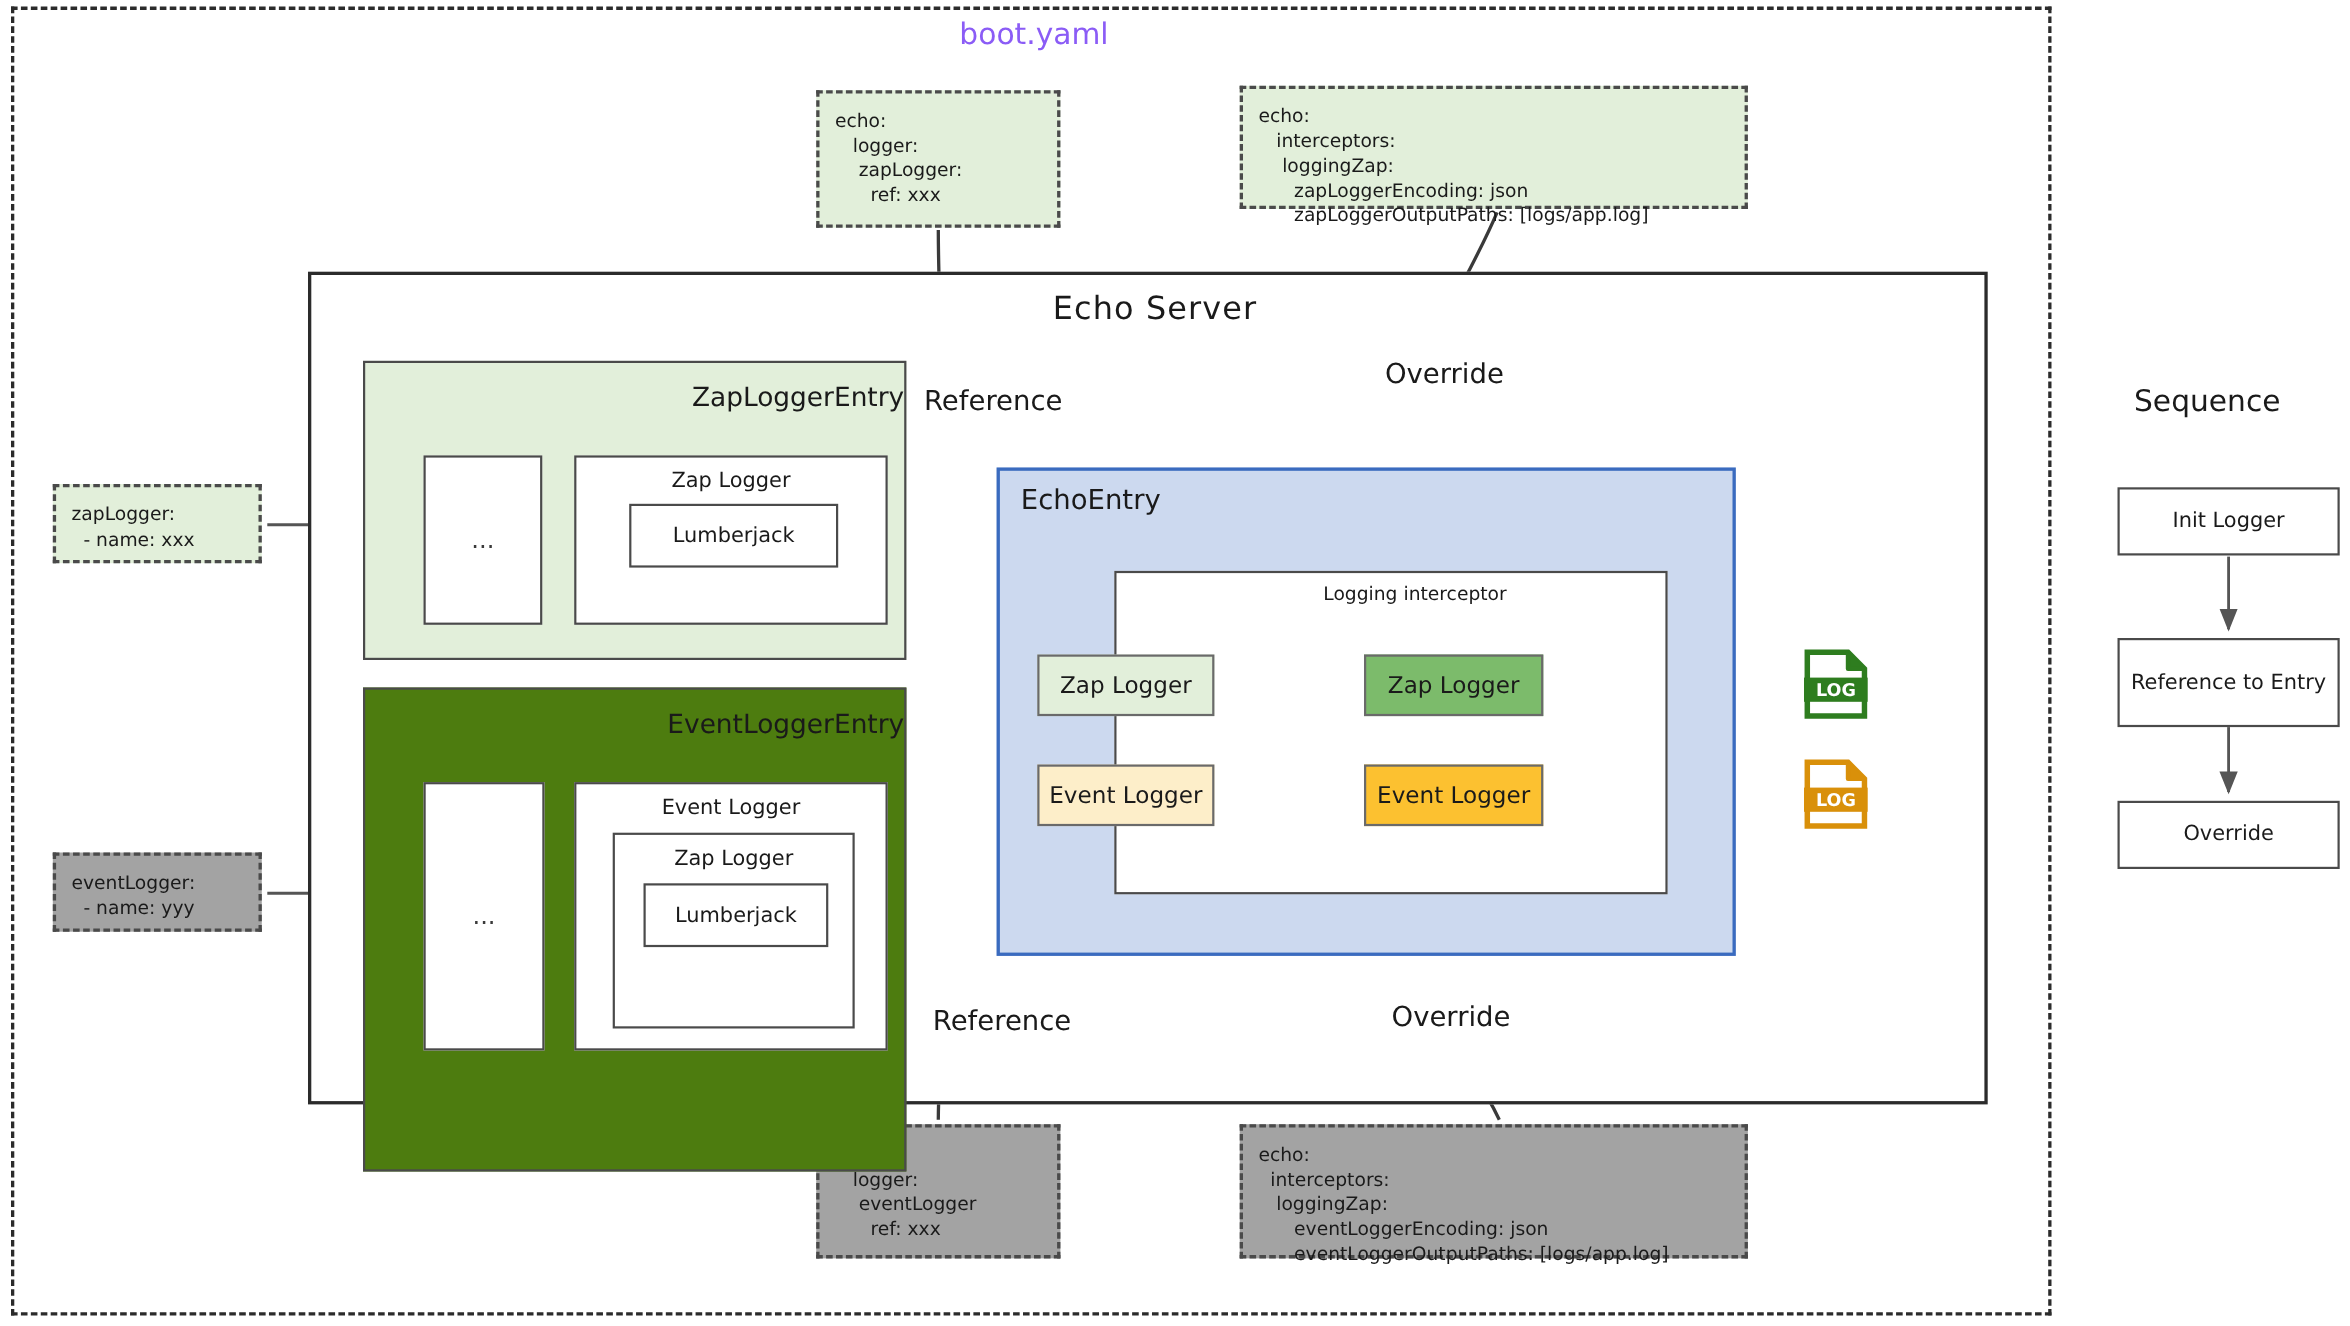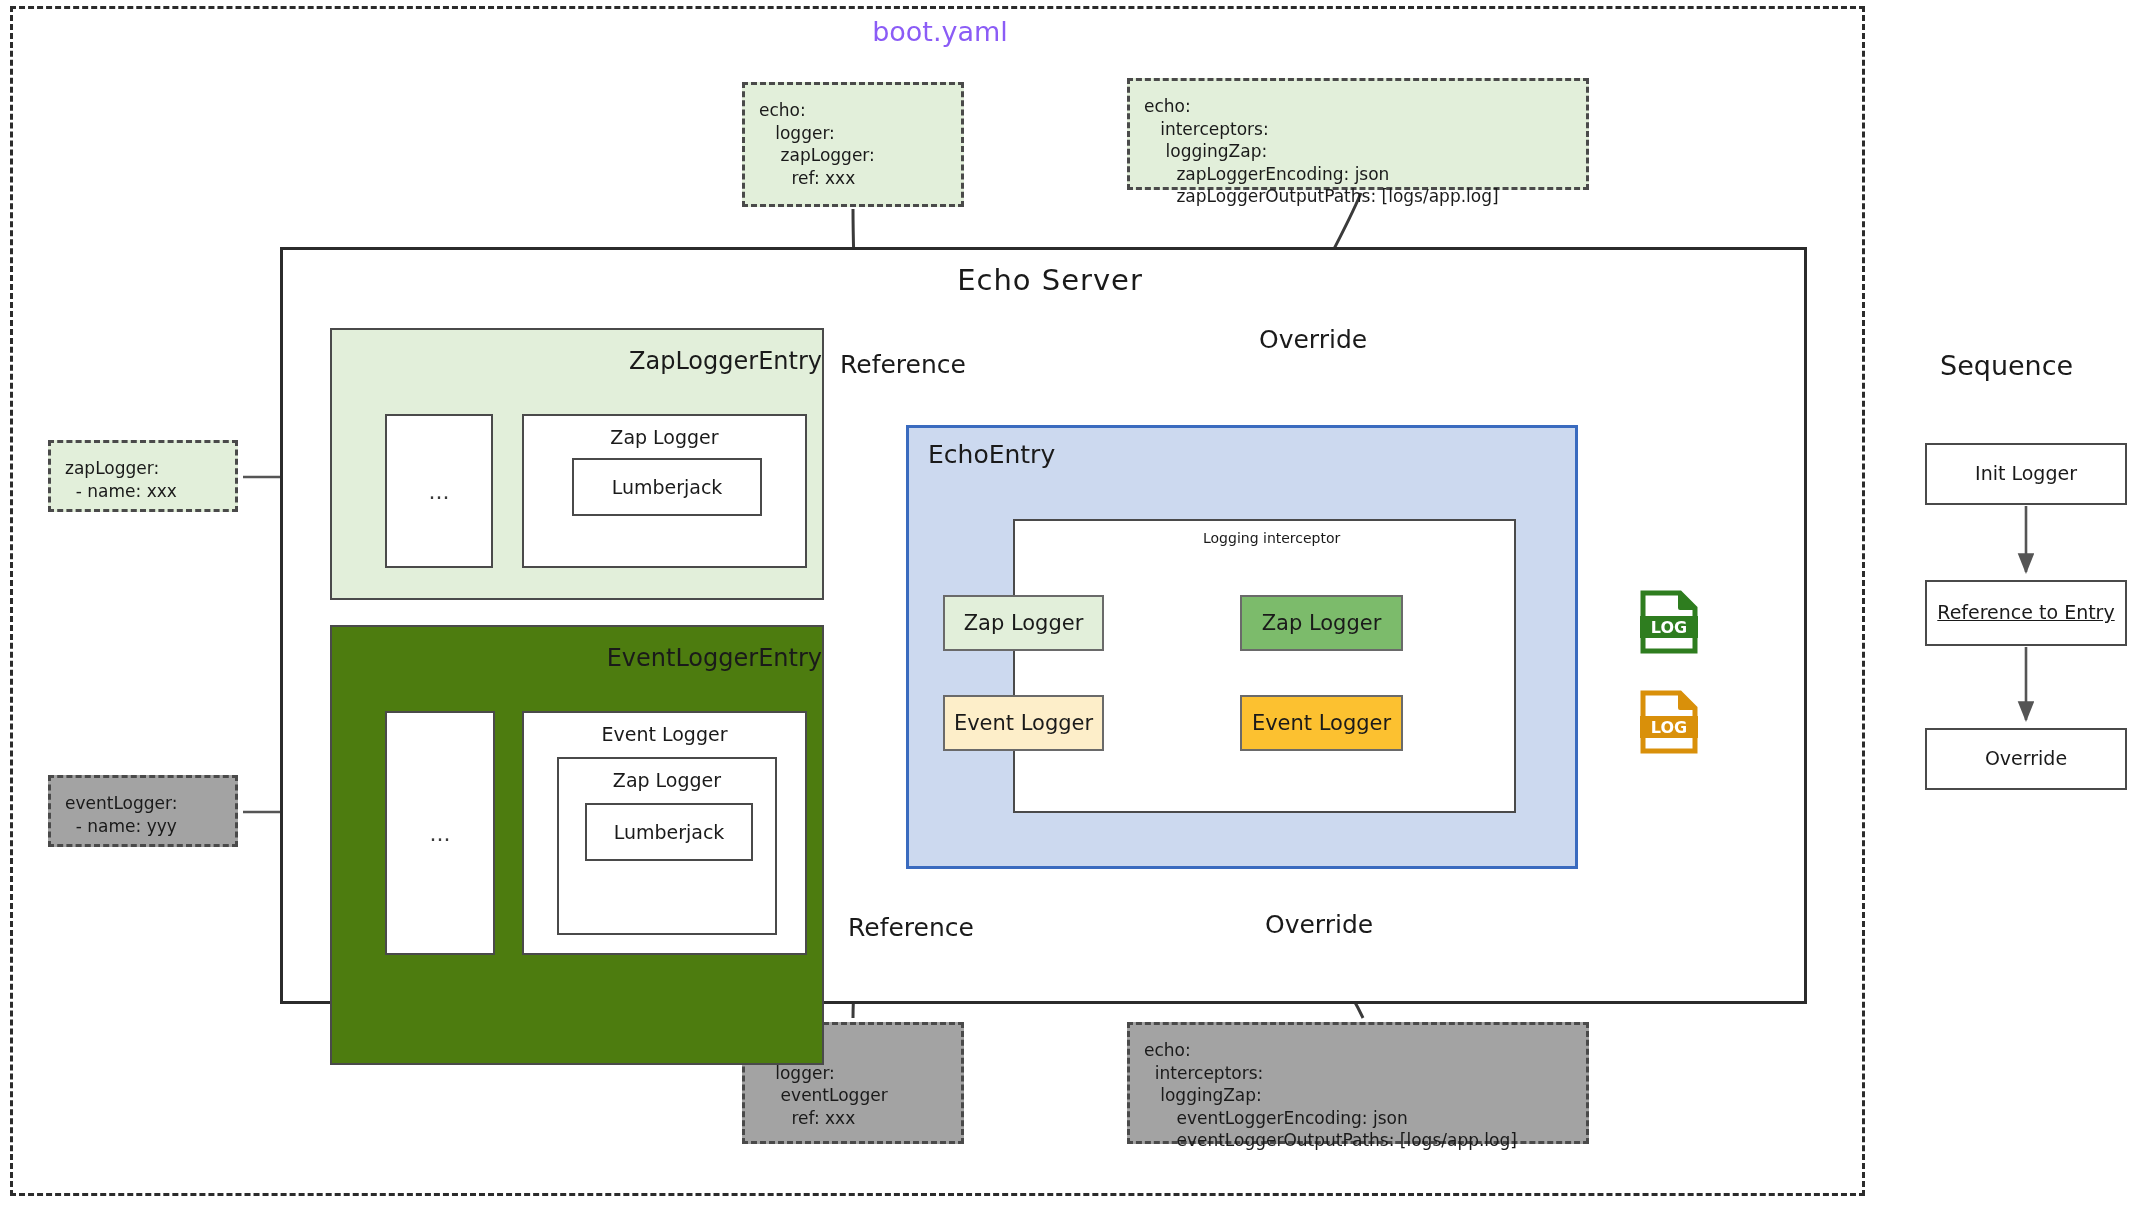--- a/index.html
+++ b/index.html
@@ -144,21 +144,21 @@
     color: #1a1a1a;
   }
   .interceptor-box {
     left: 1013px; top: 519px;
     width: 503px; height: 294px;
     border: 2px solid #4a4a4a;
     background: #ffffff;
   }
   .interceptor-label {
     left: 1203px; top: 530px;
-    font-size: 14px;
+    font-size: 17px;
     color: #1a1a1a;
   }
 
   .logger-chip {
     border: 2px solid #6a6a6a;
     display: flex;
     align-items: center;
     justify-content: center;
     font-size: 21px;
     color: #1a1a1a;
@@ -190,21 +190,21 @@
     background: #ffffff;
     display: flex;
     align-items: center;
     justify-content: center;
     text-align: center;
     font-size: 19px;
     line-height: 1.25;
     color: #1a1a1a;
   }
   .seq-1 { left: 1925px; top: 443px; width: 202px; height: 62px; }
-  .seq-2 { left: 1925px; top: 580px; width: 202px; height: 66px; text-decoration: underline; }
+  .seq-2 { left: 1925px; top: 580px; width: 202px; height: 81px; }
   .seq-3 { left: 1925px; top: 728px; width: 202px; height: 62px; }
 
   
   .log-icon { width: 58px; height: 64px; }
   .log-icon-green { left: 1640px; top: 590px; }
   .log-icon-orange { left: 1640px; top: 690px; }
 
   svg.overlay {
     position: absolute;
     left: 0; top: 0;

